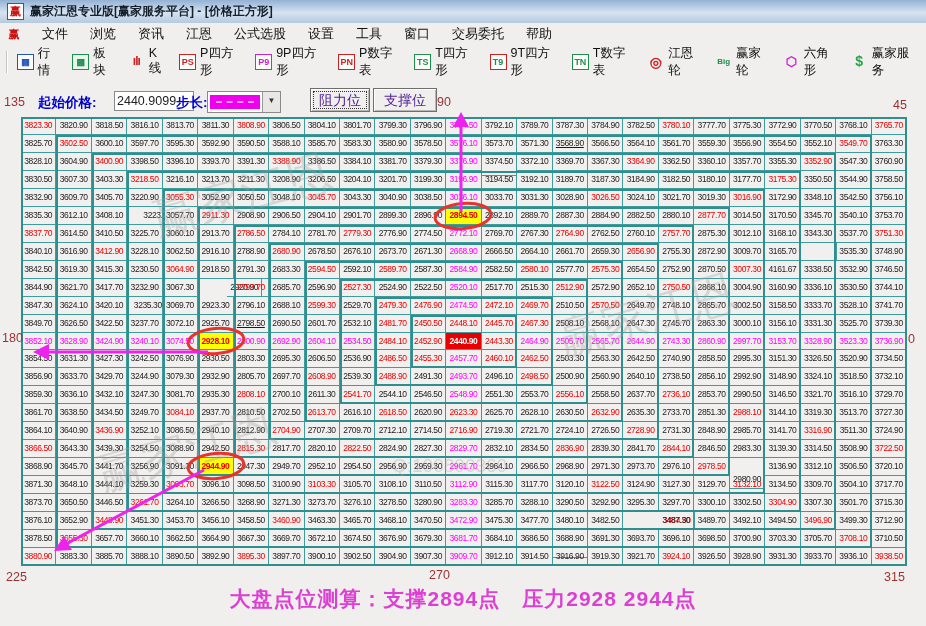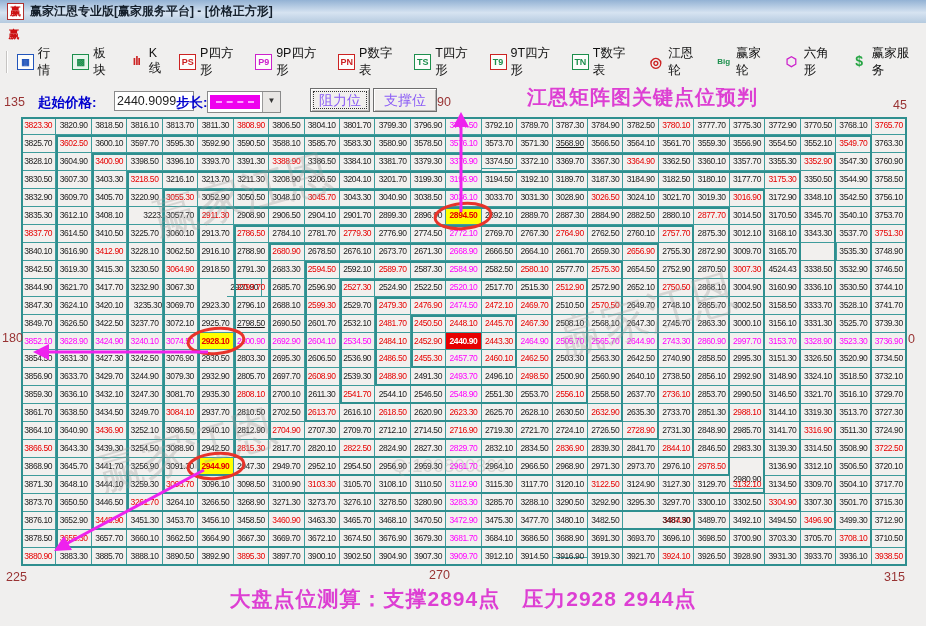--- a/index.html
+++ b/index.html
@@ -48,21 +48,21 @@
     padding:0 2px;font-family:"Liberation Sans",sans-serif;}
   .combo{position:absolute;left:207px;top:13px;width:72px;height:20px;
     border:1px solid #8a8a8a;background:#fff;display:flex;}
   .combo .swatch{flex:1;margin:3px 2px;background:#ee00ee;position:relative;}
   .combo .swatch:after{content:"";position:absolute;left:6px;right:6px;top:45%;
     border-top:2px dashed #ff9bff;}
   .combo .dd{width:17px;background:#e9e7e5;border-left:1px solid #9a9a9a;
     font-size:8px;color:#333;text-align:center;line-height:18px;}
   .btn{position:absolute;top:10px;height:24px;background:#f1efed;
     border:1px solid #6e6e6e;box-shadow:inset 1px 1px 0 #fff, inset -1px -1px 0 #b9b7b5;
-    font-size:14px;color:#8b5cf6;text-align:center;line-height:22px;box-sizing:border-box;}
+    font-size:14px;color:#4c1d95;text-align:center;line-height:22px;box-sizing:border-box;}
   .btn.focused{outline:1px dotted #333;outline-offset:-4px;}
   .gann-title{position:absolute;left:527px;top:6px;font-size:20px;font-weight:bold;
     color:#dd3fd3;letter-spacing:1px;}
   
   .grid{position:absolute;left:21px;top:117px;width:886px;height:449px;
     background:#f2f0ee;}
   .cell{position:absolute;box-sizing:border-box;border-right:1px solid #3f9c9c;
     border-bottom:1px solid #3f9c9c;font-size:8.5px;letter-spacing:-0.4px;
     text-align:center;overflow:hidden;white-space:nowrap;}
   .t-black{color:#1c1c1c;}
@@ -84,20 +84,32 @@
 </head>
 <body>
 
 <div class="titlebar">
   <div class="app-ico">赢</div>
   <div class="titletext">赢家江恩专业版[赢家服务平台] - [价格正方形]</div>
 </div>
 
 <div class="menubar">
   <div class="menu-ico">赢</div>
+  <div id="menu-items" style="display:flex;">
+      <div class="menu-item">文件</div>
+      <div class="menu-item">浏览</div>
+      <div class="menu-item">资讯</div>
+      <div class="menu-item">江恩</div>
+      <div class="menu-item">公式选股</div>
+      <div class="menu-item">设置</div>
+      <div class="menu-item">工具</div>
+      <div class="menu-item">窗口</div>
+      <div class="menu-item">交易委托</div>
+      <div class="menu-item">帮助</div>
+    </div>
 </div>
 
 <div class="toolbar">
   <div class="tb-sep"></div>
   <div id="toolbar-items" style="display:flex;align-items:center;">
       <div class="tb-item">
         <span class="bicon ic-table">▦</span>
         <span class="lbl">行情</span>
       </div>
       <div class="tb-item">
@@ -154,21 +166,20 @@
 <div class="controls">
   <span class="lab-blue" style="left:38px;top:16px;">起始价格:</span>
   <input class="start-input" value="2440.9099" style="">
   <span class="lab-blue" style="left:176px;top:16px;">步长:</span>
   <div class="combo">
     <div class="swatch"></div>
     <div class="dd">▼</div>
   </div>
   <div class="btn focused" style="left:310px;width:60px;">阻力位</div>
   <div class="btn" style="left:373px;width:64px;">支撑位</div>
-  <div class="gann-title">江恩矩阵图关键点位预判</div>
 </div>
 
 <div class="grid" id="gann-grid">
     <div class="cell t-red" style="left:0.00px;top:0.00px;width:35.44px;height:17.96px;line-height:16.96px;">3823.30</div>
     <div class="cell t-black" style="left:35.44px;top:0.00px;width:35.44px;height:17.96px;line-height:16.96px;">3820.90</div>
     <div class="cell t-black" style="left:70.88px;top:0.00px;width:35.44px;height:17.96px;line-height:16.96px;">3818.50</div>
     <div class="cell t-black" style="left:106.32px;top:0.00px;width:35.44px;height:17.96px;line-height:16.96px;">3816.10</div>
     <div class="cell t-black" style="left:141.76px;top:0.00px;width:35.44px;height:17.96px;line-height:16.96px;">3813.70</div>
     <div class="cell t-black" style="left:177.20px;top:0.00px;width:35.44px;height:17.96px;line-height:16.96px;">3811.30</div>
     <div class="cell t-red" style="left:212.64px;top:0.00px;width:35.44px;height:17.96px;line-height:16.96px;">3808.90</div>
@@ -221,21 +232,21 @@
     <div class="cell t-black" style="left:106.32px;top:35.92px;width:35.44px;height:17.96px;line-height:16.96px;">3398.50</div>
     <div class="cell t-black" style="left:141.76px;top:35.92px;width:35.44px;height:17.96px;line-height:16.96px;">3396.10</div>
     <div class="cell t-black" style="left:177.20px;top:35.92px;width:35.44px;height:17.96px;line-height:16.96px;">3393.70</div>
     <div class="cell t-black" style="left:212.64px;top:35.92px;width:35.44px;height:17.96px;line-height:16.96px;">3391.30</div>
     <div class="cell t-red" style="left:248.08px;top:35.92px;width:35.44px;height:17.96px;line-height:16.96px;">3388.90</div>
     <div class="cell t-black" style="left:283.52px;top:35.92px;width:35.44px;height:17.96px;line-height:16.96px;">3386.50</div>
     <div class="cell t-black" style="left:318.96px;top:35.92px;width:35.44px;height:17.96px;line-height:16.96px;">3384.10</div>
     <div class="cell t-black" style="left:354.40px;top:35.92px;width:35.44px;height:17.96px;line-height:16.96px;">3381.70</div>
     <div class="cell t-black" style="left:389.84px;top:35.92px;width:35.44px;height:17.96px;line-height:16.96px;">3379.30</div>
     <div class="cell t-mag" style="left:425.28px;top:35.92px;width:35.44px;height:17.96px;line-height:16.96px;">3376.90</div>
-    <div class="cell t-black" style="left:460.72px;top:35.92px;width:35.44px;height:16px;line-height:16.96px;">3374.50</div>
+    <div class="cell t-black" style="left:460.72px;top:35.92px;width:35.44px;height:23px;line-height:16.96px;">3374.50</div>
     <div class="cell t-black" style="left:496.16px;top:35.92px;width:35.44px;height:17.96px;line-height:16.96px;">3372.10</div>
     <div class="cell t-black" style="left:531.60px;top:35.92px;width:35.44px;height:17.96px;line-height:16.96px;">3369.70</div>
     <div class="cell t-black" style="left:567.04px;top:35.92px;width:35.44px;height:17.96px;line-height:16.96px;">3367.30</div>
     <div class="cell t-red" style="left:602.48px;top:35.92px;width:35.44px;height:17.96px;line-height:16.96px;">3364.90</div>
     <div class="cell t-black" style="left:637.92px;top:35.92px;width:35.44px;height:17.96px;line-height:16.96px;">3362.50</div>
     <div class="cell t-black" style="left:673.36px;top:35.92px;width:35.44px;height:17.96px;line-height:16.96px;">3360.10</div>
     <div class="cell t-black" style="left:708.80px;top:35.92px;width:35.44px;height:17.96px;line-height:16.96px;">3357.70</div>
     <div class="cell t-black" style="left:744.24px;top:35.92px;width:35.44px;height:17.96px;line-height:16.96px;">3355.30</div>
     <div class="cell t-red" style="left:779.68px;top:35.92px;width:35.44px;height:17.96px;line-height:16.96px;">3352.90</div>
     <div class="cell t-black" style="left:815.12px;top:35.92px;width:35.44px;height:17.96px;line-height:16.96px;">3547.30</div>
@@ -379,21 +390,21 @@
     <div class="cell t-black" style="left:389.84px;top:143.68px;width:35.44px;height:17.96px;line-height:16.96px;">2587.30</div>
     <div class="cell t-mag" style="left:425.28px;top:143.68px;width:35.44px;height:17.96px;line-height:16.96px;">2584.90</div>
     <div class="cell t-black" style="left:460.72px;top:143.68px;width:35.44px;height:17.96px;line-height:16.96px;">2582.50</div>
     <div class="cell t-red" style="left:496.16px;top:143.68px;width:35.44px;height:17.96px;line-height:16.96px;">2580.10</div>
     <div class="cell t-black" style="left:531.60px;top:143.68px;width:35.44px;height:17.96px;line-height:16.96px;">2577.70</div>
     <div class="cell t-red" style="left:567.04px;top:143.68px;width:35.44px;height:17.96px;line-height:16.96px;">2575.30</div>
     <div class="cell t-black" style="left:602.48px;top:143.68px;width:35.44px;height:17.96px;line-height:16.96px;">2654.50</div>
     <div class="cell t-black" style="left:637.92px;top:143.68px;width:35.44px;height:17.96px;line-height:16.96px;">2752.90</div>
     <div class="cell t-black" style="left:673.36px;top:143.68px;width:35.44px;height:17.96px;line-height:16.96px;">2870.50</div>
     <div class="cell t-red" style="left:708.80px;top:143.68px;width:35.44px;height:17.96px;line-height:16.96px;">3007.30</div>
-    <div class="cell t-black" style="left:744.24px;top:143.68px;width:35.44px;height:17.96px;line-height:16.96px;">4524.43</div>
+    <div class="cell t-black" style="left:744.24px;top:143.68px;width:35.44px;height:17.96px;line-height:16.96px;">4161.67</div>
     <div class="cell t-black" style="left:779.68px;top:143.68px;width:35.44px;height:17.96px;line-height:16.96px;">3338.50</div>
     <div class="cell t-black" style="left:815.12px;top:143.68px;width:35.44px;height:17.96px;line-height:16.96px;">3532.90</div>
     <div class="cell t-black" style="left:850.56px;top:143.68px;width:35.44px;height:17.96px;line-height:16.96px;">3746.50</div>
     <div class="cell t-black" style="left:0.00px;top:161.64px;width:35.44px;height:17.96px;line-height:16.96px;">3844.90</div>
     <div class="cell t-black" style="left:35.44px;top:161.64px;width:35.44px;height:17.96px;line-height:16.96px;">3621.70</div>
     <div class="cell t-black" style="left:70.88px;top:161.64px;width:35.44px;height:17.96px;line-height:16.96px;">3417.70</div>
     <div class="cell t-black" style="left:106.32px;top:161.64px;width:35.44px;height:17.96px;line-height:16.96px;">3232.90</div>
     <div class="cell t-black" style="left:141.76px;top:161.64px;width:35.44px;height:17.96px;line-height:16.96px;">3067.30</div>
     <div class="cell t-black" style="left:178px;top:161.64px;width:35.44px;height:17.96px;line-height:16.96px;margin-left:28px;">2920.90</div>
     <div class="cell t-red" style="left:212.64px;top:161.64px;width:35.44px;height:17.96px;line-height:16.96px;">2793.70</div>

